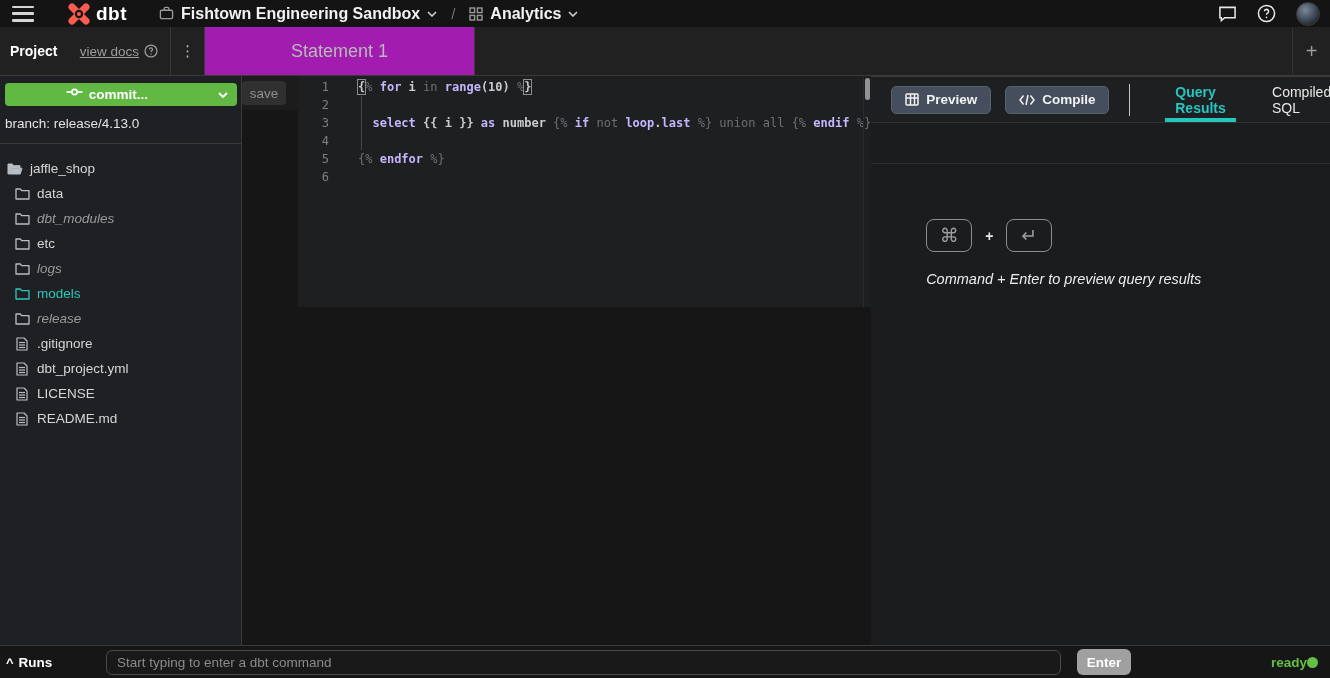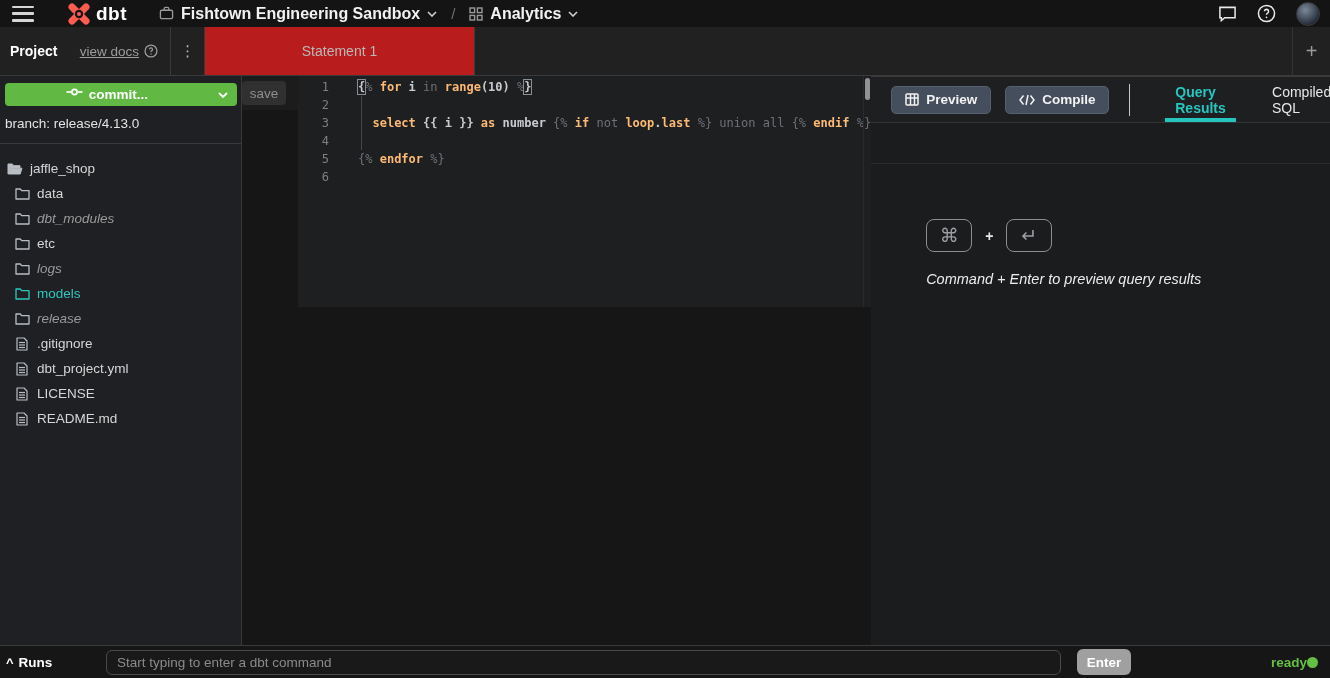--- a/index.html
+++ b/index.html
@@ -23,22 +23,22 @@
   svg.icon { display:block; }
 
   
   .headerband { height:49px; display:flex; background:#212121; border-bottom:1px solid #3a3a3a; }
   .sb-header { width:205px; border-right:1px solid #3a3a3a; display:flex; align-items:center; padding-left:10px; }
   .sb-title { font-weight:bold; font-size:14px; color:#fff; }
   .viewdocs { margin-left:auto; display:flex; align-items:center; gap:5px; color:#9d9d9d; font-size:13.5px; cursor:pointer; padding-right:12px;text-decoration:underline; }
   .kebab { width:34px; align-self:stretch; border-left:1px solid #3a3a3a; display:flex; align-items:center; justify-content:center;
     color:#b9b9b9; font-size:15px; cursor:pointer; }
   .tabbar { flex:1; display:flex; align-items:stretch; }
-  .tab { width:270px; background:#b91c1c; border-right:1px solid #3a3a3a; display:flex; align-items:center; justify-content:center;
-    color:#b9b9b9; font-size:14px; cursor:pointer; }
+  .tab { width:270px; background:#a21caf; border-right:1px solid #3a3a3a; display:flex; align-items:center; justify-content:center;
+    color:#b9b9b9; font-size:18px; cursor:pointer; }
   .tab-plus { margin-left:auto; width:38px; border-left:1px solid #333; display:flex; align-items:center; justify-content:center;
     color:#9a9a9a; font-size:20px; font-weight:300; cursor:pointer; }
 
   
   .main { display:flex; height:569px; }
   .sidebar { width:258px; background:#1f2023; border-right:1px solid #3a3a3a; display:flex; flex-direction:column; }
   .commit-area { padding:7px 4px 0 4px; }
   .commit-btn { width:232px; height:23px; margin-left:1px; background:#61b944; border:none; border-radius:4px;
     display:flex; align-items:center; cursor:pointer; color:#fff; }
   .commit-center { flex:1; display:flex; align-items:flex-start; justify-content:center; gap:6px; font-weight:bold; font-size:13.5px; }
@@ -55,21 +55,21 @@
   .content { flex:1; display:flex; flex-direction:row; }
 
   
   .ed-toolbar { height:34px; background:#1c1c1c; display:flex; align-items:center; justify-content:flex-end; padding-right:12px; }
   .save-btn { width:44px; height:24px; background:#303030; color:#8f8f8f; border:none; border-radius:4px; font-size:13.5px; cursor:pointer; }
   .editor { height:231px; background:#1e1f21; position:relative; padding-top:2px; overflow:hidden; }
   .line { height:18px; display:flex; font-family:"DejaVu Sans Mono", monospace; font-size:12px; line-height:18px; }
   .ln { width:42px; text-align:right; padding-right:11px; color:#7d7f83; flex:none; }
   .code { white-space:pre; padding-left:18px; }
   .tok-fg { color:#c9cbce; font-weight:bold; }
-  .tok-blue { color:#fdba74; font-weight:bold; }
+  .tok-blue { color:#c4b5fd; font-weight:bold; }
   .tok-dim { color:#6d7075; }
   .tok-boxed { color:#c9cbce; font-weight:bold; border:1px solid #8a8d92; margin:0 -1px; }
   .indent-guide { position:absolute; left:63px; top:20px; width:1px; height:54px; background:#45474b; }
   .ed-scrollbar { position:absolute; right:1px; top:2px; width:5px; height:22px; background:#909296; border-radius:3px; }
   .ed-scrolltrack { position:absolute; right:0; top:0; width:8px; height:100%; border-left:1px solid #2a2a2a; }
 
   
   .results { flex:1; display:flex; flex-direction:column; border-top:1px solid #3a3a3a; background:#1b1c1e; }
   .res-toolbar { height:46px; background:#1e1f21; border-bottom:1px solid #323232; display:flex; align-items:center; padding-left:20px; }
   .pill-btn { height:28px; padding:0 13px; background:#454e5c; border:1px solid #565f6e; border-radius:5px; color:#f2f2f2;

